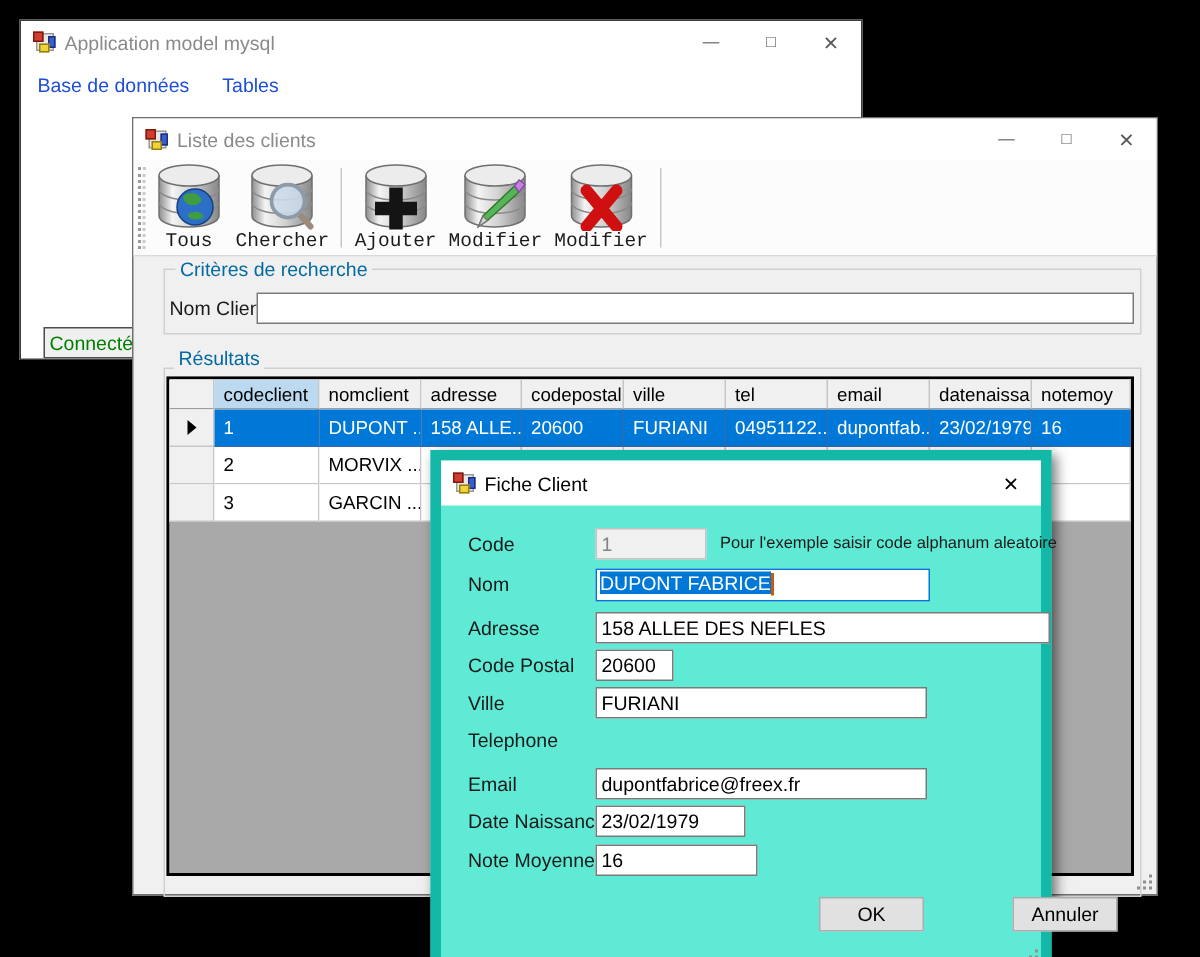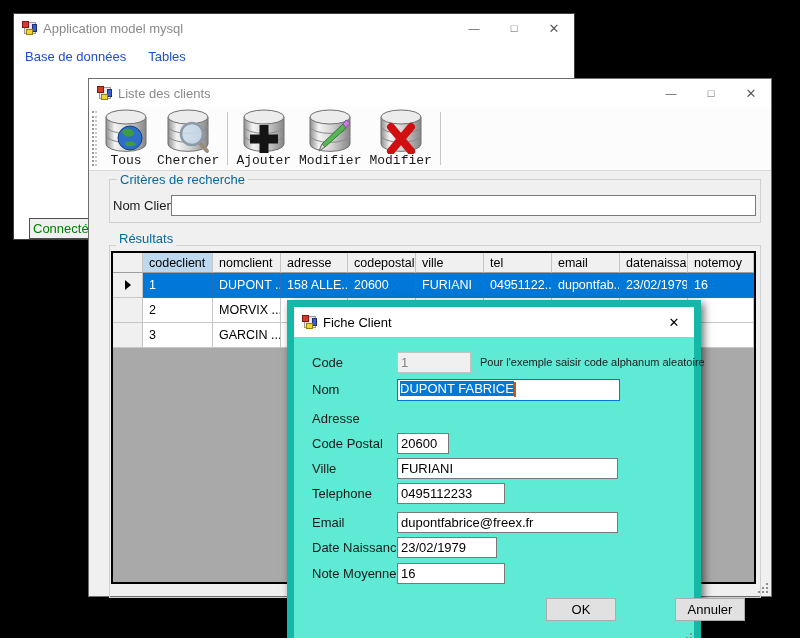--- a/index.html
+++ b/index.html
@@ -293,29 +293,29 @@
   </div>
 
   <span class="f-label" style="top:48px;">Code</span>
   <input class="tbx f-input disabled" style="top: 45px; width: 74px;" value="1">
   <span class="hint">Pour l'exemple saisir code alphanum aleatoire</span>
 
   <span class="f-label" style="top:75px;">Nom</span>
   <div class="fake-tbx" style="top:72px; width:223px;"><span class="selected-text">DUPONT FABRICE</span><span class="caret"></span></div>
 
   <span class="f-label" style="top:104px;">Adresse</span>
+  <input class="tbx f-input" style="top: 101px; width: 303px;" value="158 ALLEE DES NEFLES">
 
   <span class="f-label" style="top:129px;">Code Postal</span>
   <input class="tbx f-input" style="top: 126px; width: 52px;" value="20600">
 
   <span class="f-label" style="top:154px;">Ville</span>
   <input class="tbx f-input" style="top: 151px; width: 221px;" value="FURIANI">
 
   <span class="f-label" style="top:179px;">Telephone</span>
-  <input class="tbx f-input" style="top: 176px; width: 108px;" value="0495112233">
 
   <span class="f-label" style="top:208px;">Email</span>
   <input class="tbx f-input" style="top: 205px; width: 221px;" value="dupontfabrice@freex.fr">
 
   <span class="f-label" style="top:233px;">Date Naissance</span>
   <input class="tbx f-input" style="top: 230px; width: 100px;" value="23/02/1979">
 
   <span class="f-label" style="top:259px;">Note Moyenne</span>
   <input class="tbx f-input" style="top: 256px; width: 108px;" value="16">
 

